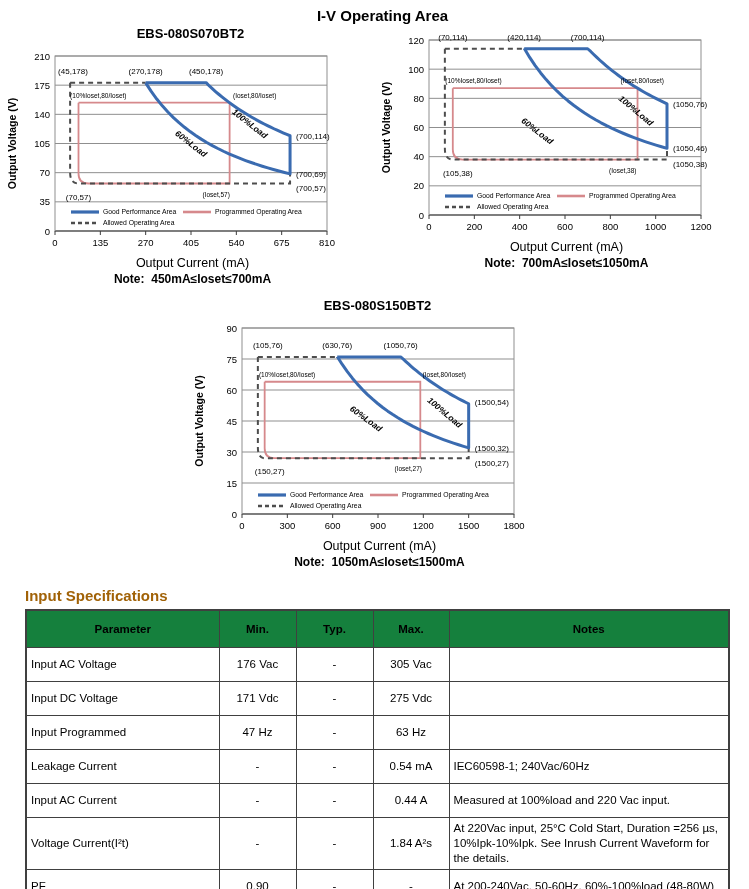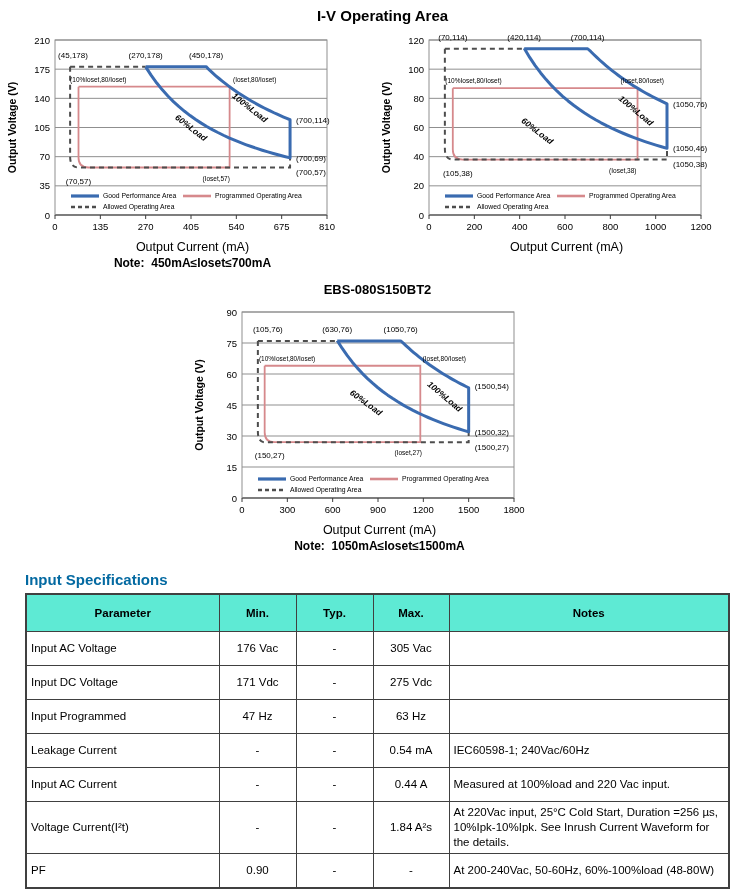--- a/index.html
+++ b/index.html
@@ -6,35 +6,35 @@
   body{width:749px;height:889px;font-family:"Liberation Sans",sans-serif;color:#000;overflow:hidden;}
   .page-title{text-align:center;font-weight:bold;font-size:15px;margin:7px 0 2px 16px;}
   .charts-row{display:flex;justify-content:space-between;padding:0 5px;}
   .chart3-row{display:flex;justify-content:center;margin-top:12px;}
   .chart{width:365px;}
   .chart-title{text-align:center;font-weight:bold;font-size:13px;padding-left:6px;margin-bottom:1px;}
   .chart-xlabel{text-align:center;font-weight:normal;font-size:12.5px;padding-left:10px;margin-top:1px;}
   .chart-note{text-align:center;font-weight:bold;font-size:12px;padding-left:10px;margin-top:2px;white-space:pre;}
   svg text{font-family:"Liberation Sans",sans-serif;}
   .spec-section{margin:18px 0 0 25px;width:703px;}
-  .spec-title{color:#0369a1;font-weight:bold;font-size:15px;margin-bottom:5px;}
+  .spec-title{color:#a16207;font-weight:bold;font-size:15px;margin-bottom:5px;}
   table.spec{border-collapse:collapse;width:703px;font-size:11.5px;table-layout:fixed;border:2px solid #404040;}
   table.spec th, table.spec td{border:1px solid #404040;}
-  table.spec th{background:#5eead4;height:32px;font-weight:bold;text-align:center;padding:2px 4px;}
+  table.spec th{background:#15803d;height:32px;font-weight:bold;text-align:center;padding:2px 4px;}
   table.spec td{height:27px;padding:3px 4px;vertical-align:middle;line-height:1.3;}
   td.c{text-align:center;padding:3px 2px;}
   col.p{width:193px;} col.m{width:77px;} col.t{width:77px;} col.x{width:76px;} col.n{width:280px;}
 </style>
 </head>
 <body>
 
 <div class="page-title">I-V Operating Area</div>
 
 <div class="charts-row">
-    <div class="chart"><svg width="365" height="209">
+    <div class="chart"><div class="chart-title">EBS-080S070BT2</div><svg width="365" height="209">
         <line x1="50" x2="322" y1="189" y2="189" stroke="#3c3c3c" stroke-width="1.4"></line>
         <text x="45" y="192.5" font-size="9.5" text-anchor="end" fill="#000">0</text>
         <line x1="50" x2="322" y1="159.83333333333334" y2="159.83333333333334" stroke="#8f8f8f" stroke-width="1"></line>
         <text x="45" y="163.33333333333334" font-size="9.5" text-anchor="end" fill="#000">35</text>
         <line x1="50" x2="322" y1="130.66666666666669" y2="130.66666666666669" stroke="#8f8f8f" stroke-width="1"></line>
         <text x="45" y="134.16666666666669" font-size="9.5" text-anchor="end" fill="#000">70</text>
         <line x1="50" x2="322" y1="101.5" y2="101.5" stroke="#8f8f8f" stroke-width="1"></line>
         <text x="45" y="105" font-size="9.5" text-anchor="end" fill="#000">105</text>
         <line x1="50" x2="322" y1="72.33333333333334" y2="72.33333333333334" stroke="#8f8f8f" stroke-width="1"></line>
         <text x="45" y="75.83333333333334" font-size="9.5" text-anchor="end" fill="#000">140</text>
@@ -129,21 +129,21 @@
         <text x="156.53333333333333" y="107.33333333333333" font-size="8.5" text-anchor="middle" fill="#000" font-weight="bold" font-style="italic" transform="rotate(38 156.53333333333333 107.33333333333333)">60%Load</text>
         <text x="255.13333333333333" y="86.91666666666666" font-size="8.5" text-anchor="middle" fill="#000" font-weight="bold" font-style="italic" transform="rotate(40 255.13333333333333 86.91666666666666)">100%Load</text>
         <g>
           <line x1="66" x2="94" y1="170" y2="170" stroke="#3a6bb0" stroke-width="3.2"></line>
           <text x="98" y="172" font-size="6.8" text-anchor="start" fill="#000">Good Performance Area</text>
           <line x1="178" x2="206" y1="170" y2="170" stroke="#d6898c" stroke-width="2.6"></line>
           <text x="210" y="172" font-size="6.8" text-anchor="start" fill="#000">Programmed Operating Area</text>
           <line x1="66" x2="94" y1="181" y2="181" stroke="#4d4d4d" stroke-width="2.4" stroke-dasharray="4,3"></line>
           <text x="98" y="183" font-size="6.8" text-anchor="start" fill="#000">Allowed Operating Area</text>
         </g>
-      </svg><div class="chart-xlabel">Output Current (mA)</div></div>
+      </svg><div class="chart-xlabel">Output Current (mA)</div><div class="chart-note">Note:  700mA≤Ioset≤1050mA</div></div>
   </div>
 <div class="chart3-row">
     <div class="chart"><div class="chart-title">EBS-080S150BT2</div><svg width="365" height="220">
         <line x1="50" x2="322" y1="200" y2="200" stroke="#3c3c3c" stroke-width="1.4"></line>
         <text x="45" y="203.5" font-size="9.5" text-anchor="end" fill="#000">0</text>
         <line x1="50" x2="322" y1="169" y2="169" stroke="#8f8f8f" stroke-width="1"></line>
         <text x="45" y="172.5" font-size="9.5" text-anchor="end" fill="#000">15</text>
         <line x1="50" x2="322" y1="138" y2="138" stroke="#8f8f8f" stroke-width="1"></line>
         <text x="45" y="141.5" font-size="9.5" text-anchor="end" fill="#000">30</text>
         <line x1="50" x2="322" y1="107" y2="107" stroke="#8f8f8f" stroke-width="1"></line>

